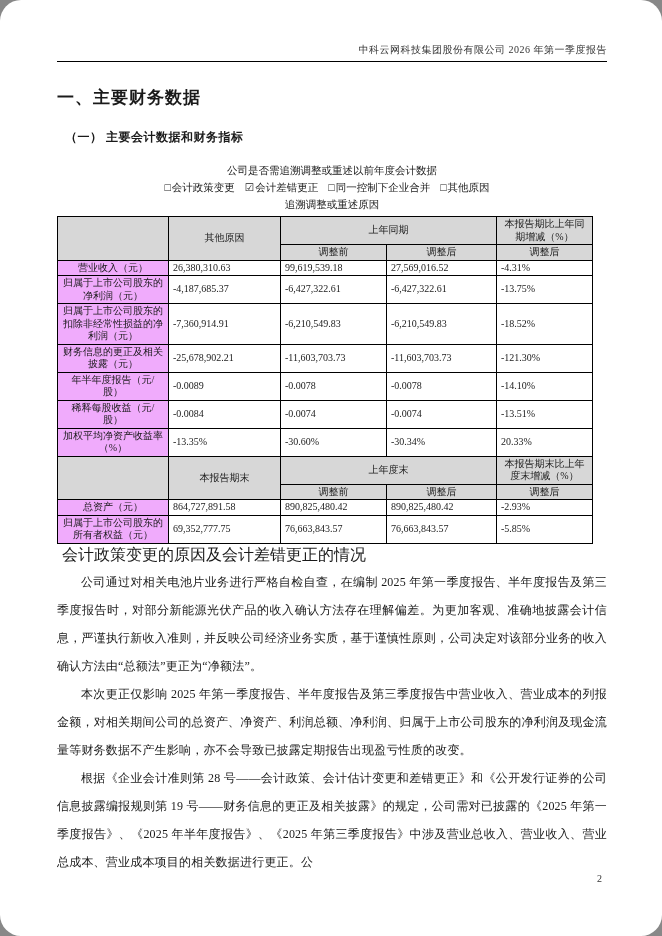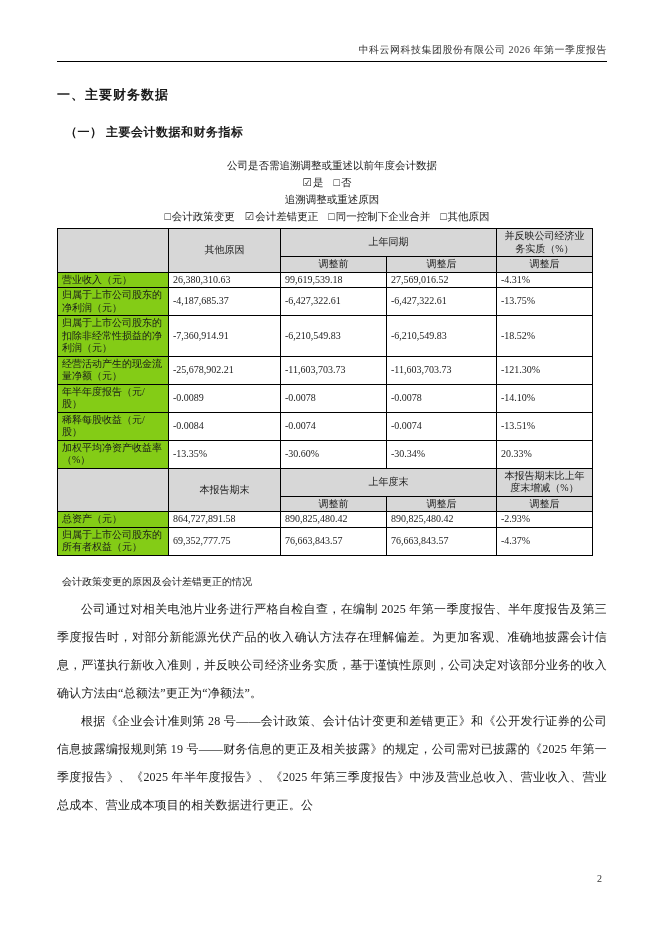--- a/index.html
+++ b/index.html
@@ -6,27 +6,28 @@
   html, body { background: #888; }
   .page {
     position: relative;
     width: 662px;
     height: 936px;
     margin: 0 auto;
     background: #ffffff;
     font-family: "Liberation Serif", "DejaVu Serif", serif;
     color: #1a1a1a;
     overflow: hidden;
+    border-radius: 21px;
   }
   .content { padding: 44px 55px 0 57px; }
 
   .doc-header { text-align: right; font-size: 10px; line-height: 12px; color: #333; letter-spacing: 0.5px; }
   .header-rule { border-bottom: 1.5px solid #000; margin-top: 5px; }
 
-  .h1 { font-size: 13px; font-weight: bold; margin-top: 24px; letter-spacing: 1px; }
+  .h1 { font-size: 17px; font-weight: bold; margin-top: 24px; letter-spacing: 1px; }
   .h2 { font-size: 12px; font-weight: bold; margin-top: 20px; margin-left: 8px; letter-spacing: 0.5px; font-family: Liberation Serif, serif; }
 
   .prelines { margin-top: 16px; font-size: 10.5px; line-height: 17px; text-align: center; }
   .cb { margin-right: 10px; white-space: nowrap; }
   .cb-glyph { font-size: 10.5px; margin-right: 1px; }
 
   table.fin {
     margin-top: 3px;
     width: 535px;
     border-collapse: collapse;
@@ -34,24 +35,24 @@
     font-size: 10px;
   }
   table.fin td {
     border: 1px solid #000;
     padding: 1px 4px;
     line-height: 12.5px;
     vertical-align: middle;
     word-break: break-all;
   }
   td.hdr { background: #d7d7d7; text-align: center; }
-  td.lbl { background: #84cc16; text-align: left; }
+  td.lbl { background: #f0abfc; text-align: center; }
   td.num { text-align: left; }
 
-  .table-note { font-size: 10px; line-height: 15px; margin-top: 18px; margin-left: 5px; }
+  .table-note { font-size: 16px; line-height: 15px; margin-top: 3px; margin-left: 5px; }
 
   .paras { margin-top: 6px; width: 550px; }
   .paras p {
     font-size: 12px;
     line-height: 28px;
     text-align: justify;
     text-indent: 2em;
     letter-spacing: 0.2px;
   }
 
@@ -71,43 +72,40 @@
 
     <div class="doc-header">中科云网科技集团股份有限公司 2026 年第一季度报告</div>
     <div class="header-rule"></div>
 
     <div class="h1">一、主要财务数据</div>
     <div class="h2">（一） 主要会计数据和财务指标</div>
 
     <div class="prelines">
       <div>公司是否需追溯调整或重述以前年度会计数据</div>
       <div>
-        <span class="cb"><span class="cb-glyph">☑</span><span>是</span></span><span class="cb"><span class="cb-glyph">□</span><span>否</span></span>
+        <span class="cb"><span class="cb-glyph">□</span><span>会计政策变更</span></span><span class="cb"><span class="cb-glyph">☑</span><span>会计差错更正</span></span><span class="cb"><span class="cb-glyph">□</span><span>同一控制下企业合并</span></span><span class="cb"><span class="cb-glyph">□</span><span>其他原因</span></span>
       </div>
       <div>追溯调整或重述原因</div>
-      <div>
-        <span class="cb"><span class="cb-glyph">□</span><span>会计政策变更</span></span><span class="cb"><span class="cb-glyph">☑</span><span>会计差错更正</span></span><span class="cb"><span class="cb-glyph">□</span><span>同一控制下企业合并</span></span><span class="cb"><span class="cb-glyph">□</span><span>其他原因</span></span>
-      </div>
     </div>
 
     <table class="fin">
       <colgroup>
         <col style="width:111px">
           <col style="width:112px">
           <col style="width:106px">
           <col style="width:110px">
           <col style="width:96px">
       </colgroup>
       <tbody>
 
         <tr>
           <td class="hdr" rowspan="2"></td>
           <td class="hdr" rowspan="2">其他原因</td>
           <td class="hdr" colspan="2">上年同期</td>
-          <td class="hdr">并反映公司经济业务实质（%）</td>
+          <td class="hdr">本报告期比上年同期增减（%）</td>
         </tr>
         <tr>
           <td class="hdr">调整前</td>
           <td class="hdr">调整后</td>
           <td class="hdr">调整后</td>
         </tr>
 
         <tr>
           <td class="lbl">营业收入（元）</td>
           <td class="num">26,380,310.63</td>
@@ -123,21 +121,21 @@
           <td class="num">-13.75%</td>
         </tr>
         <tr>
           <td class="lbl">归属于上市公司股东的扣除非经常性损益的净利润（元）</td>
           <td class="num">-7,360,914.91</td>
           <td class="num">-6,210,549.83</td>
           <td class="num">-6,210,549.83</td>
           <td class="num">-18.52%</td>
         </tr>
         <tr>
-          <td class="lbl">经营活动产生的现金流量净额（元）</td>
+          <td class="lbl">财务信息的更正及相关披露（元）</td>
           <td class="num">-25,678,902.21</td>
           <td class="num">-11,603,703.73</td>
           <td class="num">-11,603,703.73</td>
           <td class="num">-121.30%</td>
         </tr>
         <tr>
           <td class="lbl">年半年度报告（元/股）</td>
           <td class="num">-0.0089</td>
           <td class="num">-0.0078</td>
           <td class="num">-0.0078</td>
@@ -175,28 +173,29 @@
           <td class="num">864,727,891.58</td>
           <td class="num">890,825,480.42</td>
           <td class="num">890,825,480.42</td>
           <td class="num">-2.93%</td>
         </tr>
         <tr>
           <td class="lbl">归属于上市公司股东的所有者权益（元）</td>
           <td class="num">69,352,777.75</td>
           <td class="num">76,663,843.57</td>
           <td class="num">76,663,843.57</td>
-          <td class="num">-4.37%</td>
+          <td class="num">-5.85%</td>
         </tr>
       </tbody>
     </table>
 
     <div class="table-note">会计政策变更的原因及会计差错更正的情况</div>
 
     <div class="paras">
       <p>公司通过对相关电池片业务进行严格自检自查，在编制 2025 年第一季度报告、半年度报告及第三季度报告时，对部分新能源光伏产品的收入确认方法存在理解偏差。为更加客观、准确地披露会计信息，严谨执行新收入准则，并反映公司经济业务实质，基于谨慎性原则，公司决定对该部分业务的收入确认方法由“总额法”更正为“净额法”。</p>
+      <p>本次更正仅影响 2025 年第一季度报告、半年度报告及第三季度报告中营业收入、营业成本的列报金额，对相关期间公司的总资产、净资产、利润总额、净利润、归属于上市公司股东的净利润及现金流量等财务数据不产生影响，亦不会导致已披露定期报告出现盈亏性质的改变。</p>
       <p>根据《企业会计准则第 28 号——会计政策、会计估计变更和差错更正》和《公开发行证券的公司信息披露编报规则第 19 号——财务信息的更正及相关披露》的规定，公司需对已披露的《2025 年第一季度报告》、《2025 年半年度报告》、《2025 年第三季度报告》中涉及营业总收入、营业收入、营业总成本、营业成本项目的相关数据进行更正。公</p>
     </div>
 
   </div>
 
   <div class="page-number">2</div>
 </div>
 
 </body></html>

